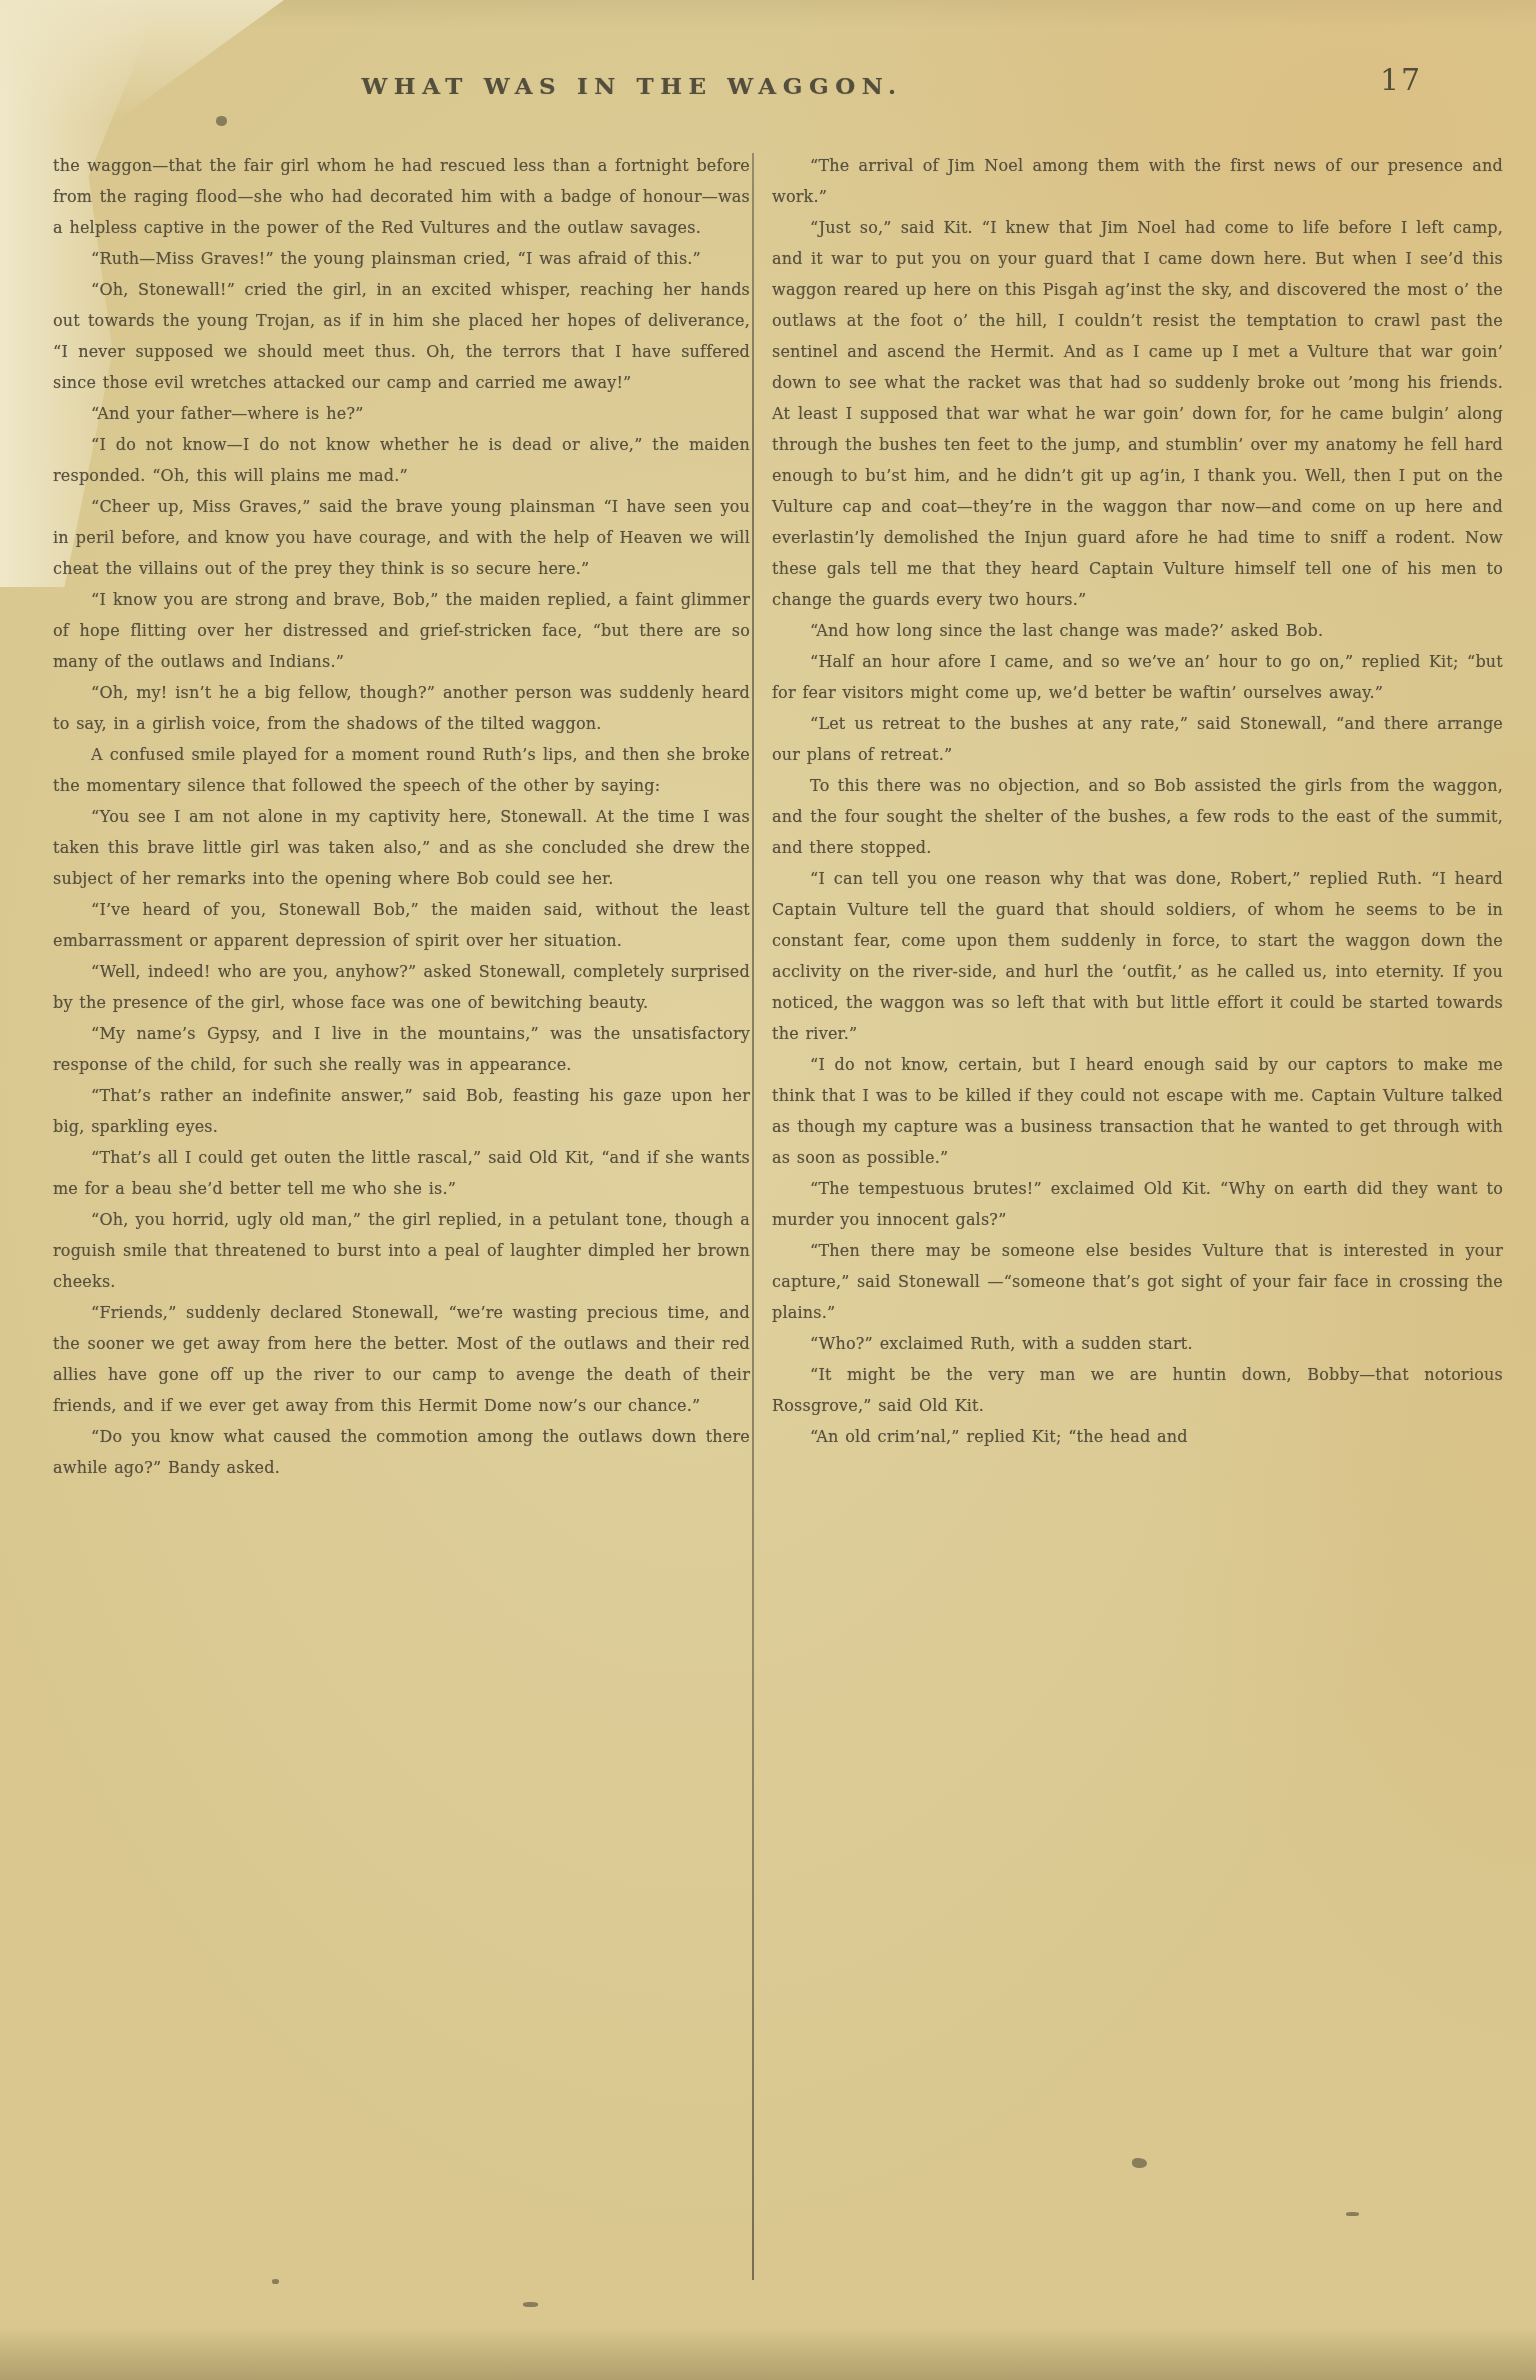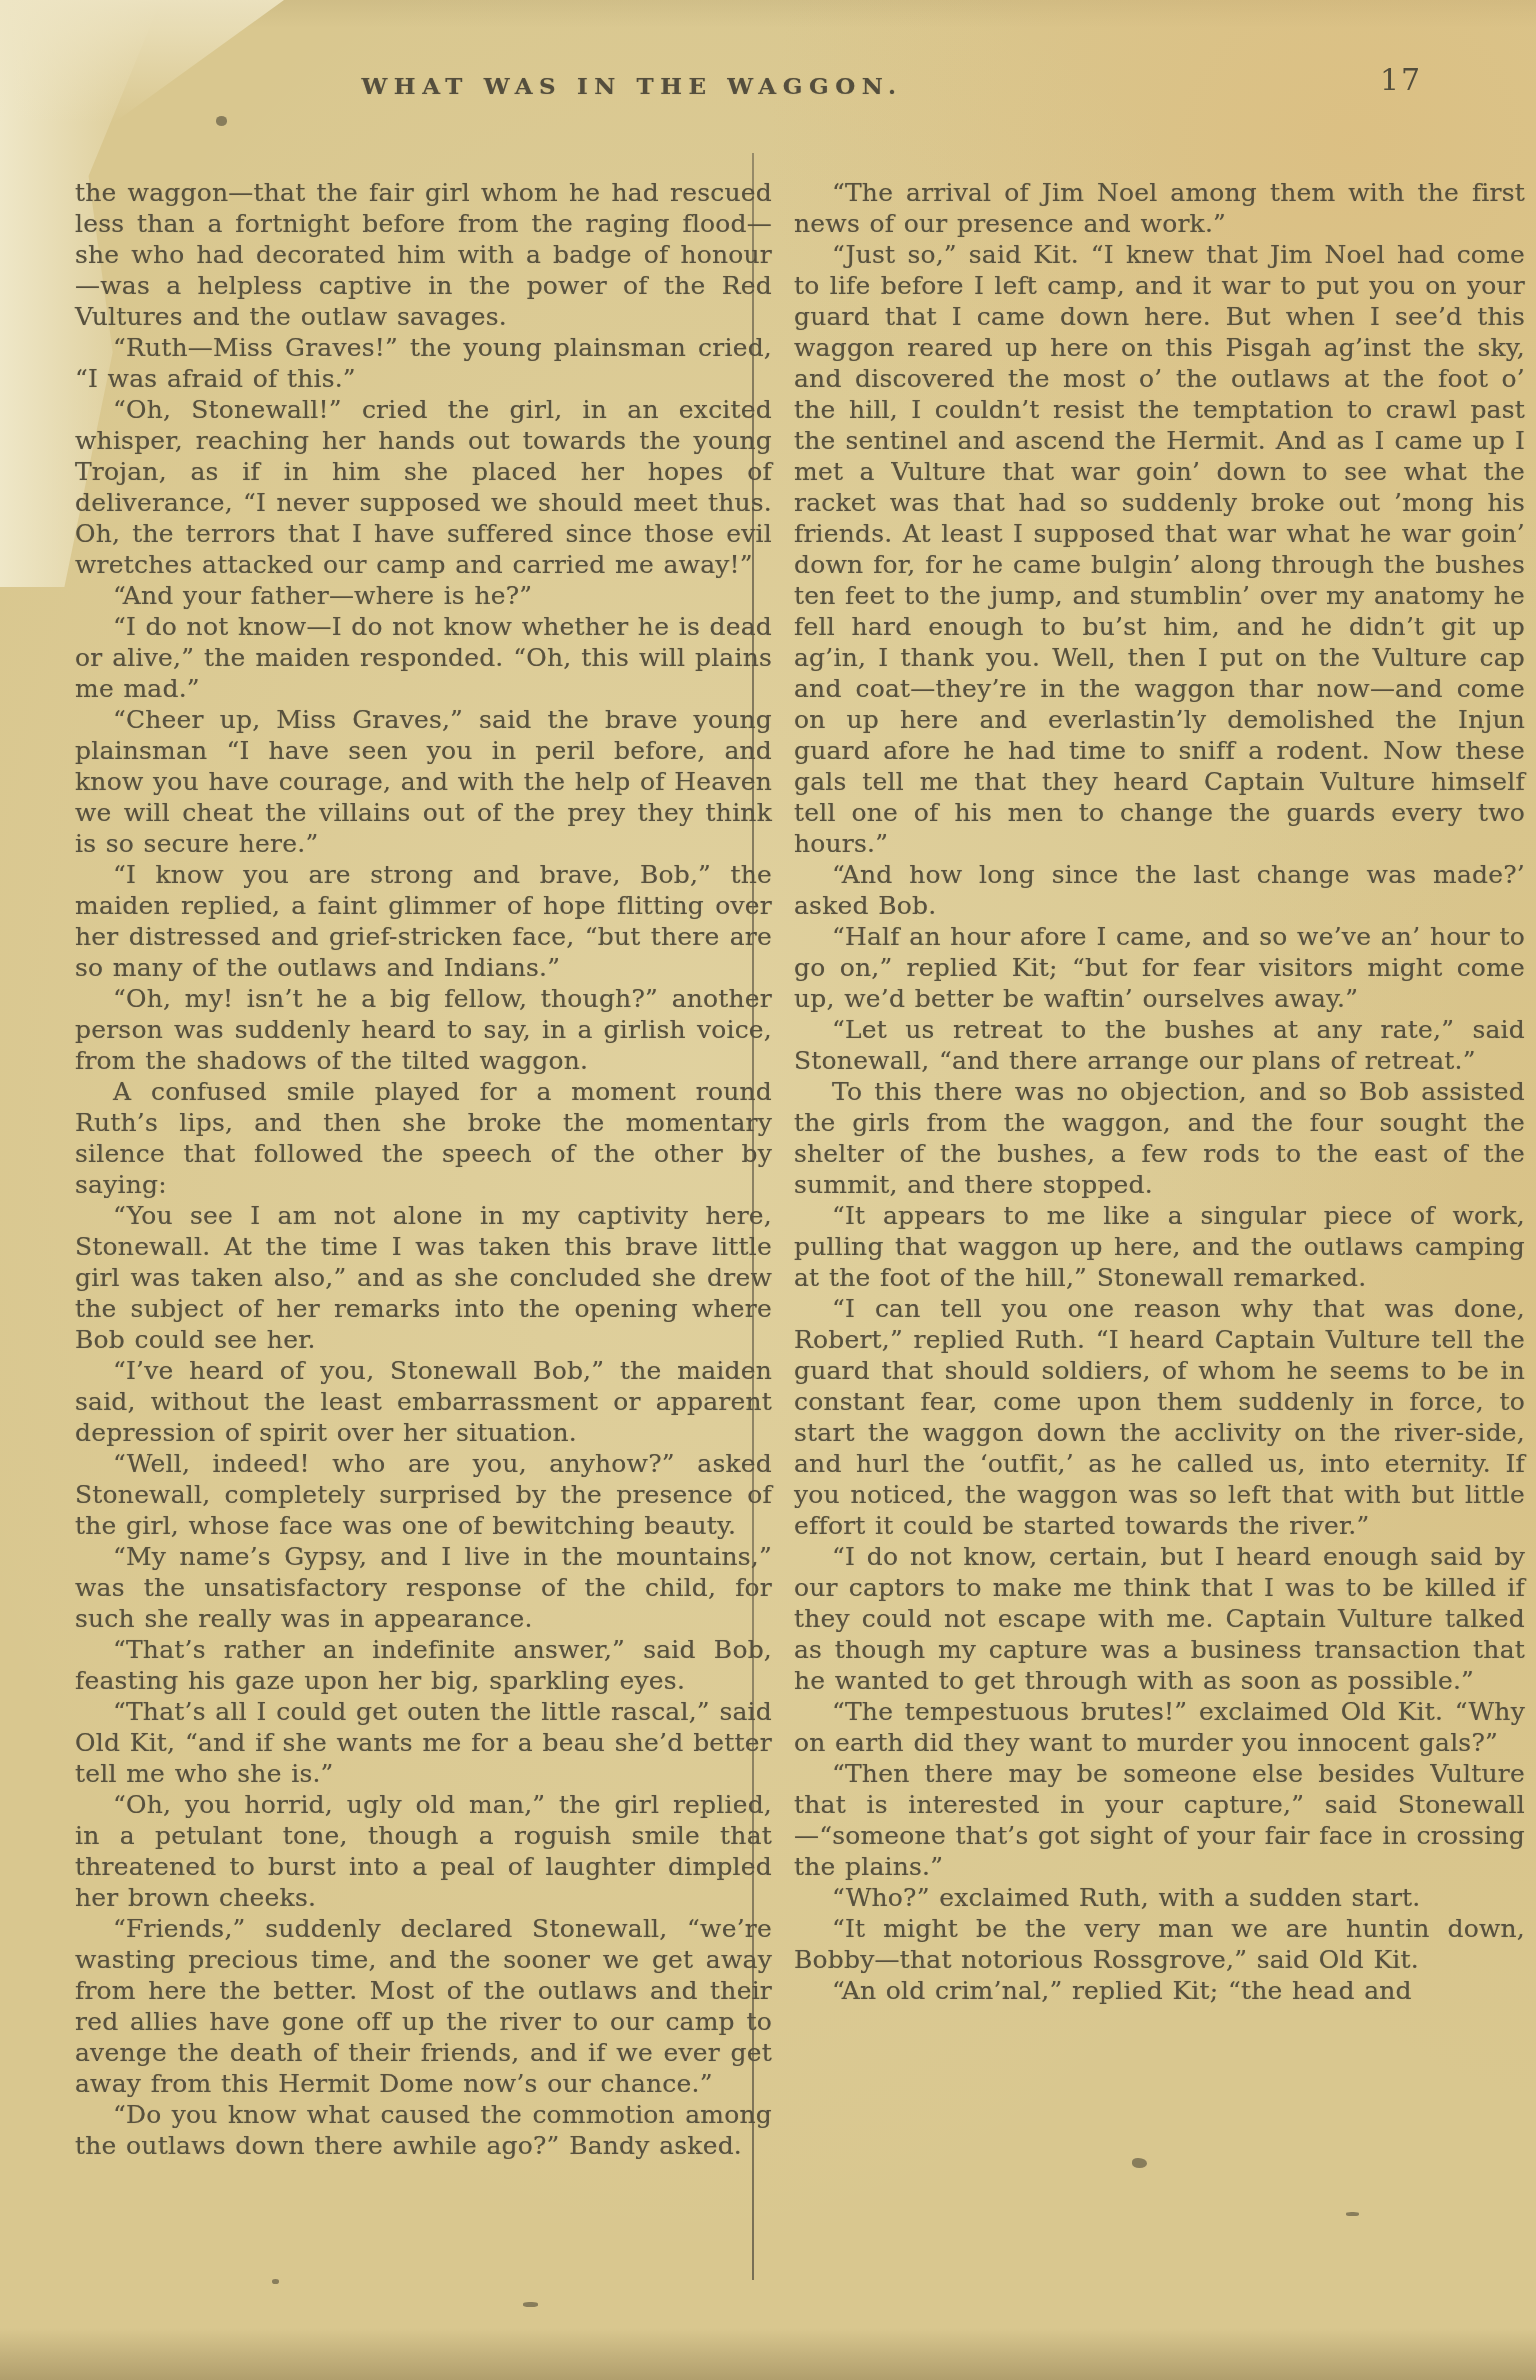--- a/index.html
+++ b/index.html
@@ -59,29 +59,28 @@
   .page-number {
     position: absolute;
     left: 1380px;
     top: -5.7px;
     font-size: 30px;
     color: rgba(72,68,54,0.92);
     letter-spacing: 1.9px;
   }
   .column {
     position: absolute;
-    top: 177px;
+    top: 150px;
     text-align: justify;
-    font-size: 25px;
+    font-size: 16px;
     line-height: 31px;
     letter-spacing: 0.2px;
     word-spacing: 1.4px;
     color: rgba(84,78,60,0.95);
     text-shadow: 0 0 0.7px rgba(84,78,60,0.55);
-    margin-left: 22px;
   }
   .column p { margin: 0; text-indent: 38px; }
   .column p.no-indent { text-indent: 0; }
   #col-left  { left: 53px;  width: 697px; }
   #col-right { left: 772px; width: 731px; }
   .col-divider {
     position: absolute;
     left: 752px;
     top: 153px;
     width: 1.9px;
@@ -137,21 +136,20 @@
       <p>“Do you know what caused the commotion among the outlaws down there awhile ago?” Bandy asked.</p>
     </div>
 
   <div id="col-right" class="column">
       <p>“The arrival of Jim Noel among them with the first news of our presence and work.”</p>
       <p>“Just so,” said Kit.  “I knew that Jim Noel had come to life before I left camp, and it war to put you on your guard that I came down here.  But when I see’d this waggon reared up here on this Pisgah ag’inst the sky, and discovered the most o’ the outlaws at the foot o’ the hill, I couldn’t resist the temptation to crawl past the sentinel and ascend the Hermit.  And as I came up I met a Vulture that war goin’ down to see what the racket was that had so suddenly broke out ’mong his friends.  At least I supposed that war what he war goin’ down for, for he came bulgin’ along through the bushes ten feet to the jump, and stumblin’ over my anatomy he fell hard enough to bu’st him, and he didn’t git up ag’in, I thank you.  Well, then I put on the Vulture cap and coat—they’re in the waggon thar now—and come on up here and everlastin’ly demolished the Injun guard afore he had time to sniff a rodent.  Now these gals tell me that they heard Captain Vulture himself tell one of his men to change the guards every two hours.”</p>
       <p>“And how long since the last change was made?’ asked Bob.</p>
       <p>“Half an hour afore I came, and so we’ve an’ hour to go on,” replied Kit; “but for fear visitors might come up, we’d better be waftin’ ourselves away.”</p>
       <p>“Let us retreat to the bushes at any rate,” said Stonewall, “and there arrange our plans of retreat.”</p>
       <p>To this there was no objection, and so Bob assisted the girls from the waggon, and the four sought the shelter of the bushes, a few rods to the east of the summit, and there stopped.</p>
-      <p>“It appears to me like a singular piece of work, pulling that waggon up here, and the outlaws camping at the foot of the hill,” Stonewall remarked.</p>
       <p>“I can tell you one reason why that was done, Robert,” replied Ruth.  “I heard Captain Vulture tell the guard that should soldiers, of whom he seems to be in constant fear, come upon them suddenly in force, to start the waggon down the acclivity on the river-side, and hurl the ‘outfit,’ as he called us, into eternity.  If you noticed, the waggon was so left that with but little effort it could be started towards the river.”</p>
       <p>“I do not know, certain, but I heard enough said by our captors to make me think that I was to be killed if they could not escape with me.  Captain Vulture talked as though my capture was a business transaction that he wanted to get through with as soon as possible.”</p>
       <p>“The tempestuous brutes!” exclaimed Old Kit. “Why on earth did they want to murder you innocent gals?”</p>
       <p>“Then there may be someone else besides Vulture that is interested in your capture,” said Stonewall —“someone that’s got sight of your fair face in crossing the plains.”</p>
       <p>“Who?” exclaimed Ruth, with a sudden start.</p>
       <p>“It might be the very man we are huntin down, Bobby—that notorious Rossgrove,” said Old Kit.</p>
       <p>“An old crim’nal,” replied Kit; “the head and</p>
     </div>
 
   <div id="speck-1" class="ink-speck"></div>

